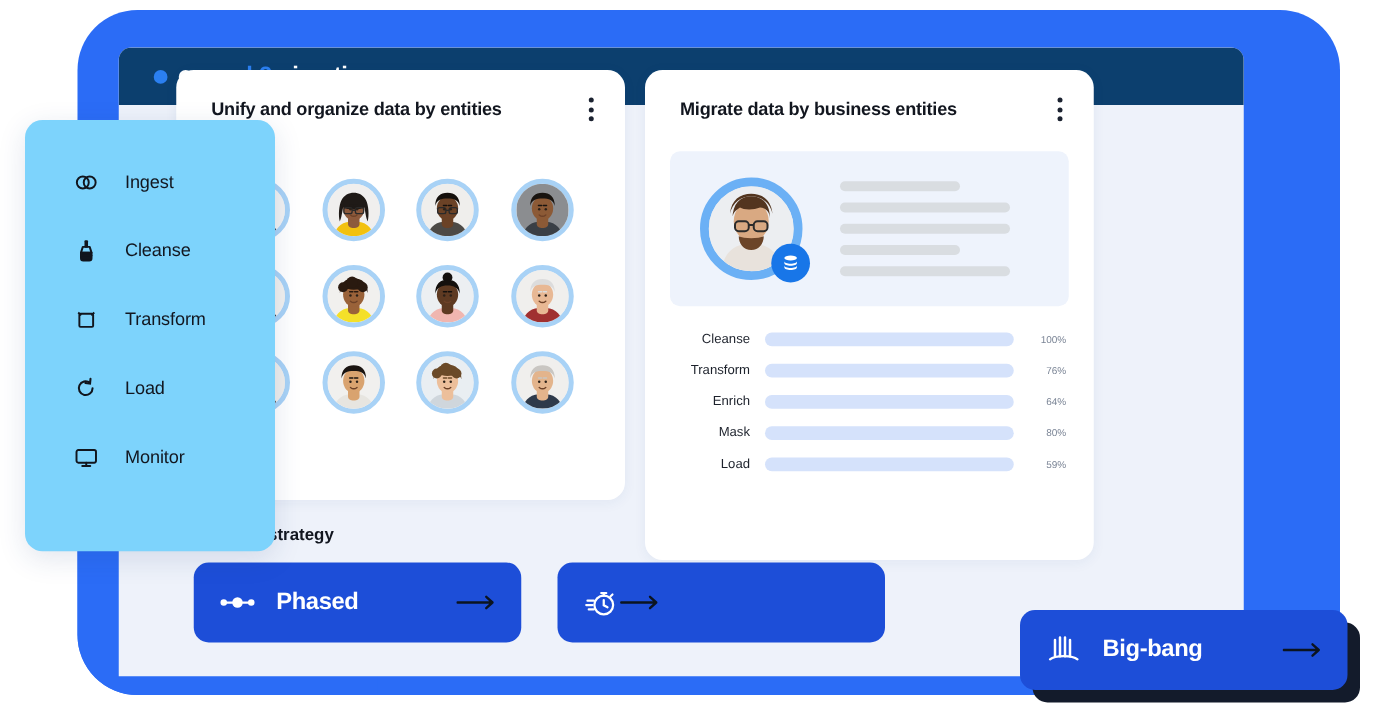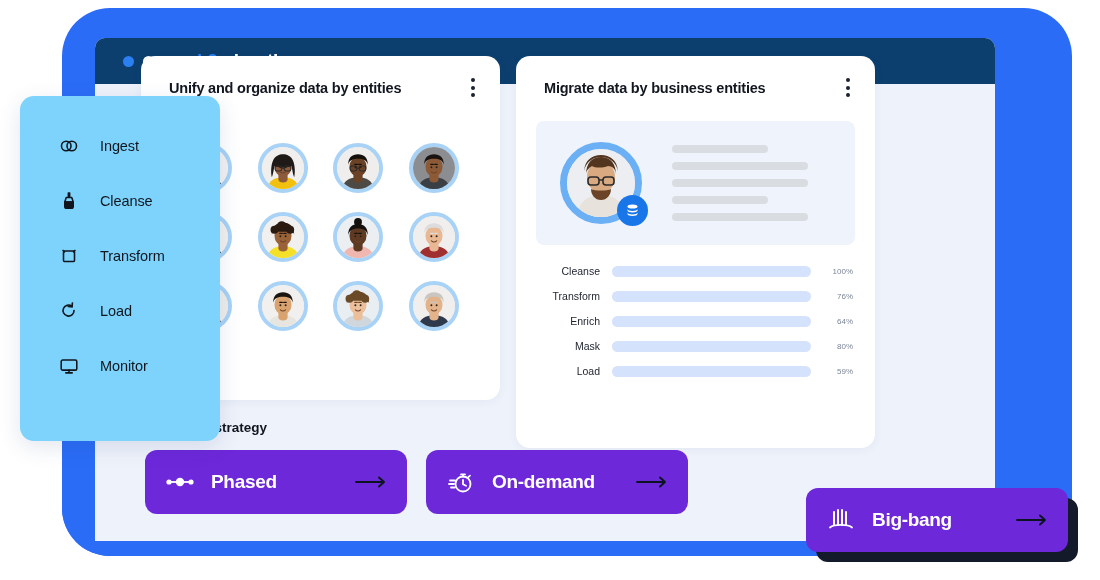--- a/index.html
+++ b/index.html
@@ -167,27 +167,28 @@
   }
   .strategy-row {
     position: absolute;
     left: 145px; top: 450px;
     display: flex;
     gap: 19px;
   }
   .strat-btn {
     width: 262px;
     height: 64px;
-    background: #6d28d9;
+    background: #1d4ed8;
     border-radius: 12px;
     display: flex;
     align-items: center;
     padding: 0 20px;
     cursor: pointer;
     position: relative;
+    margin-left: 10px;
   }
   .strat-icon { width: 30px; flex: none; display: flex; align-items: center; justify-content: center; }
   .strat-text {
     flex: 1;
     margin-left: 16px;
     color: #ffffff;
     font-size: 19px;
     font-weight: 700;
     letter-spacing: -.3px;
   }
@@ -534,21 +535,20 @@
     <div class="strat-btn">
       <span class="strat-icon">
         <svg width="26" height="26" viewBox="0 0 26 26">
           <circle cx="15" cy="15" r="7.5" fill="none" stroke="#ffffff" stroke-width="1.8"></circle>
           <path d="M15 11v4.2l3 1.6" fill="none" stroke="#ffffff" stroke-width="1.8" stroke-linecap="round"></path>
           <path d="M13 5.4h4M15 5.4v2.1" fill="none" stroke="#ffffff" stroke-width="1.8" stroke-linecap="round"></path>
           <path d="M20.3 8.2 22 6.6" fill="none" stroke="#ffffff" stroke-width="1.7" stroke-linecap="round"></path>
           <path d="M2 11.5h5M1 15h5M3 18.5h4" fill="none" stroke="#ffffff" stroke-width="1.8" stroke-linecap="round"></path>
         </svg>
       </span>
-      <span class="strat-text">On-demand</span>
       <span class="strat-arrow">
         <svg width="32" height="14" viewBox="0 0 32 14">
           <path d="M1 7h28M24 2.5 29 7l-5 4.5" fill="none" stroke="#0b1420" stroke-width="1.9" stroke-linecap="round" stroke-linejoin="round"></path>
         </svg>
       </span>
     </div>
   </div>
 
   <div class="strat-btn" id="strat-bigbang">
     <span class="strat-icon">

